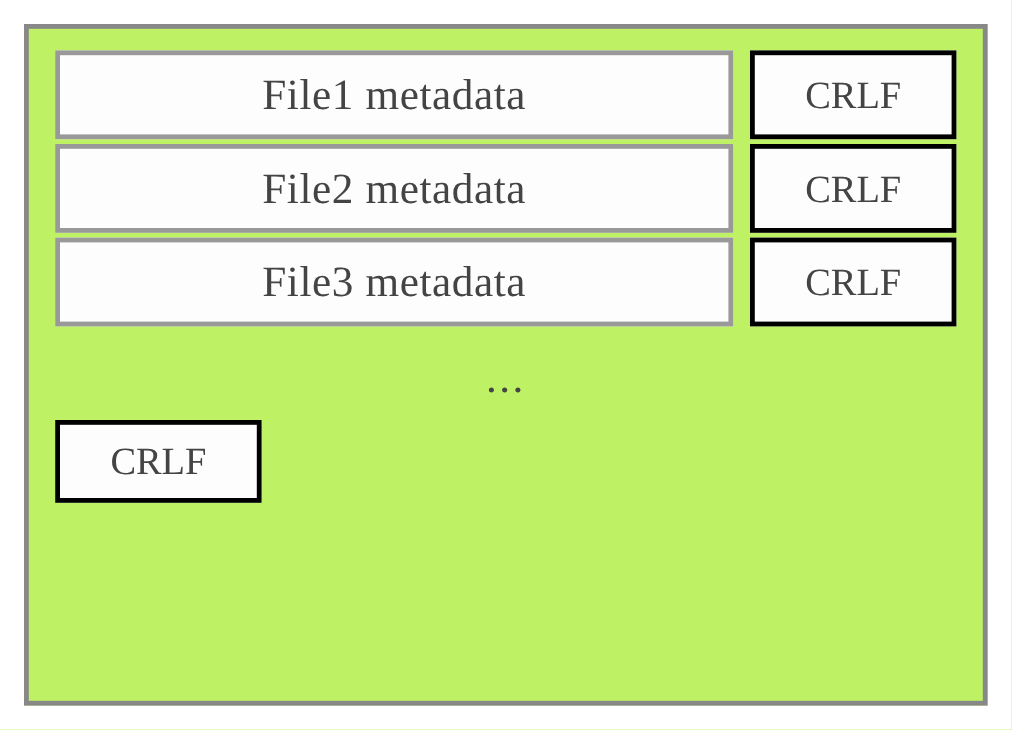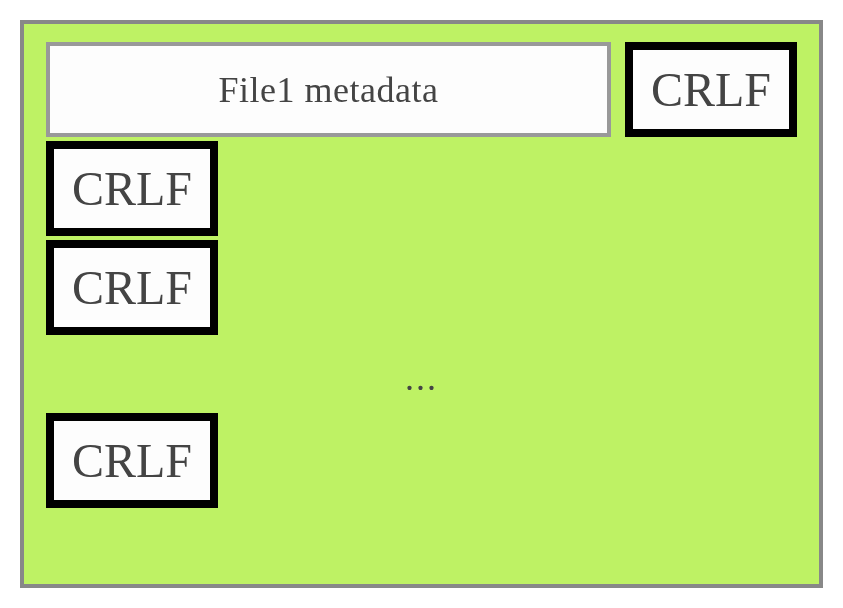--- a/index.html
+++ b/index.html
@@ -39,27 +39,27 @@
       justify-content: center;
       padding: 12px 8px;
       background: #fdfdfd;
       font-size: 36px;
       color: #444;
       letter-spacing: 0.5px;
     }
     
     .crlf-cell {
       width: 172px;
-      border: 8px solid #000000;
+      border: 4px solid #000000;
       display: flex;
       align-items: center;
       justify-content: center;
       padding: 12px 8px;
       background: #fdfdfd;
-      font-size: 48px;
+      font-size: 32px;
       color: #444;
     }
     
     .ellipsis-row {
       display: flex;
       align-items: center;
       justify-content: center;
       font-size: 36px;
       color: #444;
       padding: 18px 0 10px 0;
@@ -70,24 +70,26 @@
 <body>
 
 <div class="container">
 
   <div class="row">
     <div class="metadata-cell">File1 metadata</div>
     <div class="crlf-cell">CRLF</div>
   </div>
 
   <div class="row">
+    <div class="metadata-cell">File2 metadata</div>
     <div class="crlf-cell">CRLF</div>
   </div>
 
   <div class="row">
+    <div class="metadata-cell">File3 metadata</div>
     <div class="crlf-cell">CRLF</div>
   </div>
 
   <div class="ellipsis-row">...</div>
 
   <div class="row">
     <div class="crlf-cell">CRLF</div>
   </div>
 
 </div>

